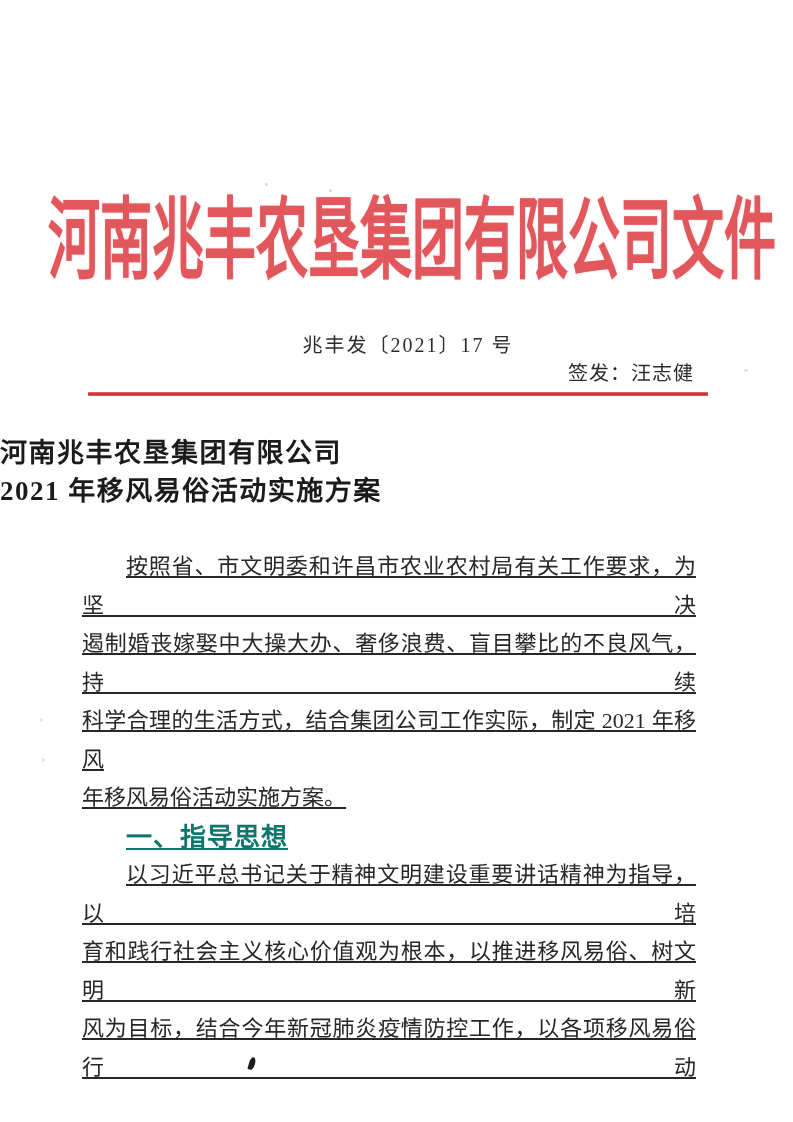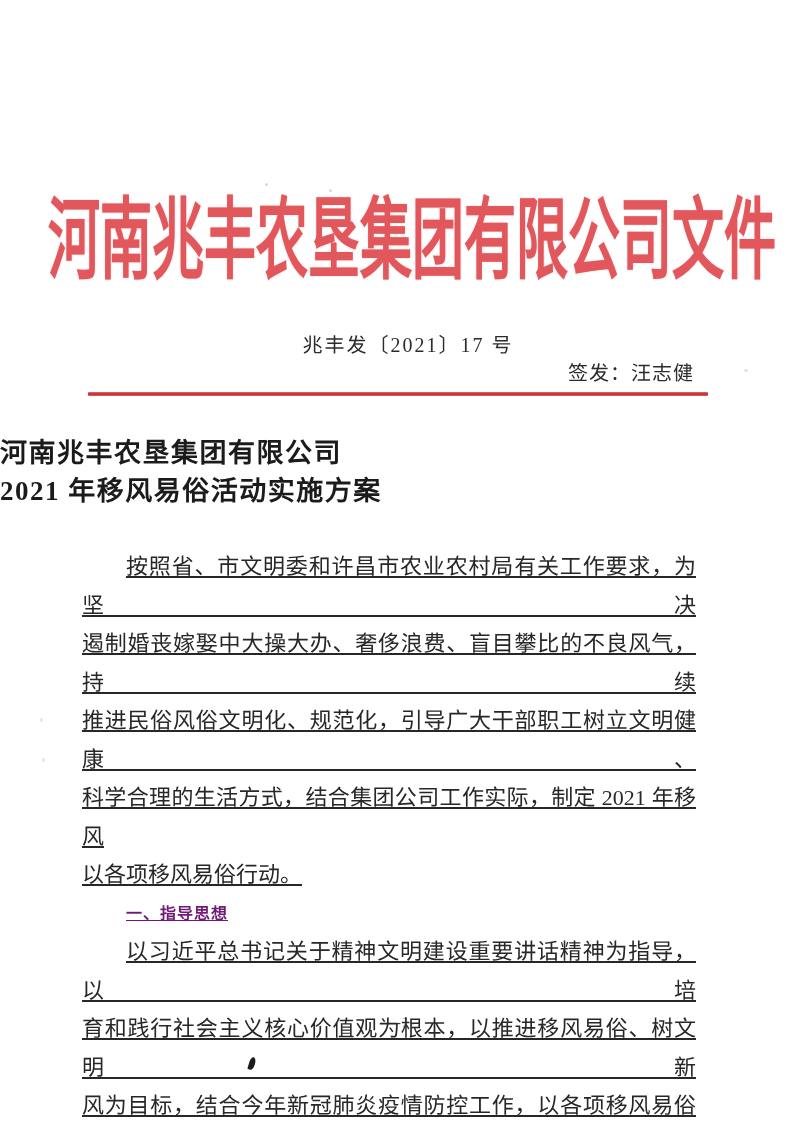--- a/index.html
+++ b/index.html
@@ -102,23 +102,23 @@
     white-space: normal;
     text-align: justify;
     text-align-last: justify;
   }
   .body-text .line.indent {
     text-indent: 44px;
   }
   .body-text .line.heading {
     font-family: "Liberation Sans", "DejaVu Sans", sans-serif;
     font-weight: bold;
-    font-size: 16px;
+    font-size: 26px;
     letter-spacing: 1px;
-    color: #701a75;
+    color: #0f766e;
   }
 
   
   .page-number {
     position: absolute;
     top: 1015px;
     left: 0;
     right: 12px;
     text-align: center;
     font-size: 14px;
@@ -157,23 +157,22 @@
   <div class="red-rule"></div>
 
   <div class="doc-title">
     <div>河南兆丰农垦集团有限公司</div>
     <div>2021 年移风易俗活动实施方案</div>
   </div>
 
   <div class="body-text">
     <div class="line indent fill">按照省、市文明委和许昌市农业农村局有关工作要求，为坚决</div>
     <div class="line fill">遏制婚丧嫁娶中大操大办、奢侈浪费、盲目攀比的不良风气，持续</div>
-    <div class="line fill">推进民俗风俗文明化、规范化，引导广大干部职工树立文明健康、</div>
     <div class="line fill">科学合理的生活方式，结合集团公司工作实际，制定 2021 年移风</div>
-    <div class="line">以各项移风易俗行动。</div>
+    <div class="line">年移风易俗活动实施方案。</div>
     <div class="line indent heading">一、指导思想</div>
     <div class="line indent fill">以习近平总书记关于精神文明建设重要讲话精神为指导，以培</div>
     <div class="line fill">育和践行社会主义核心价值观为根本，以推进移风易俗、树文明新</div>
     <div class="line fill">风为目标，结合今年新冠肺炎疫情防控工作，以各项移风易俗行动</div>
   </div>
 
   <div class="page-number">-1-</div>
 
   <div class="ink-blot"></div>
   <div class="speck" style="left:265px; top:183px; width:3px; height:3px;"></div>

